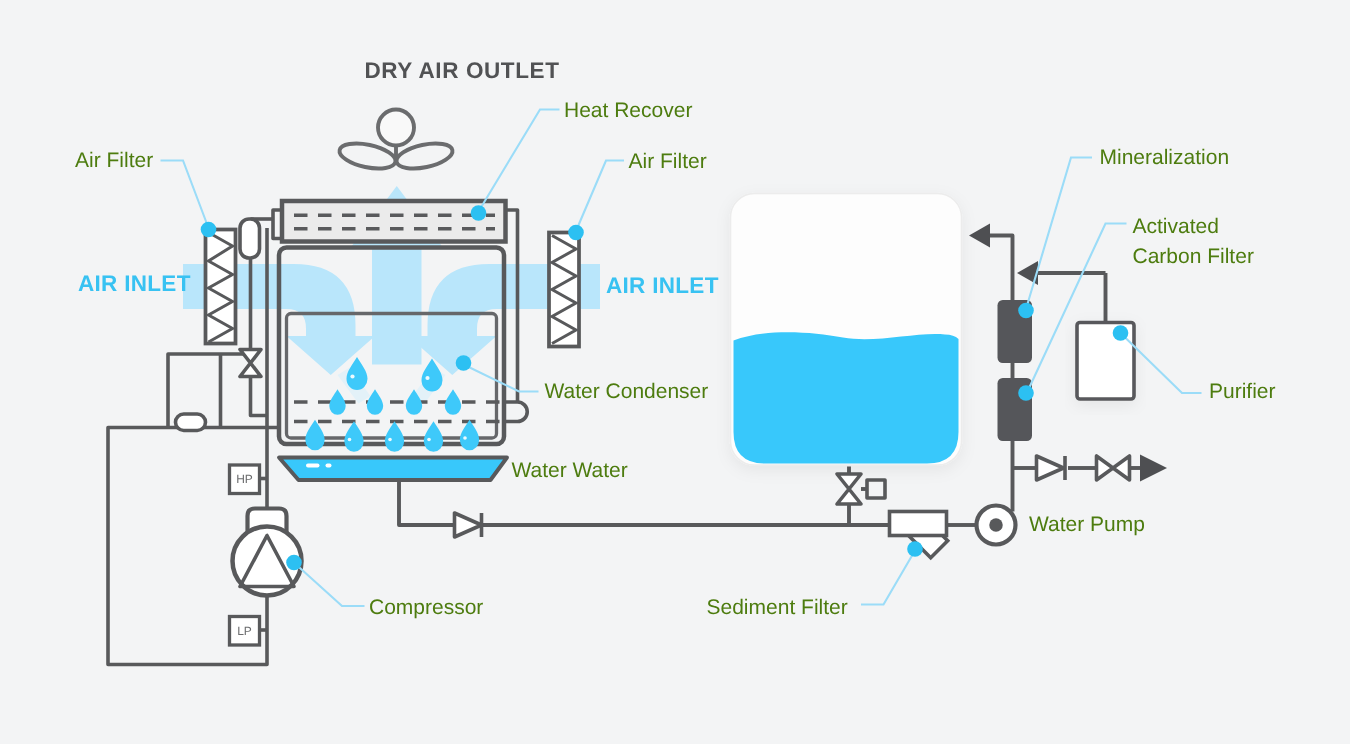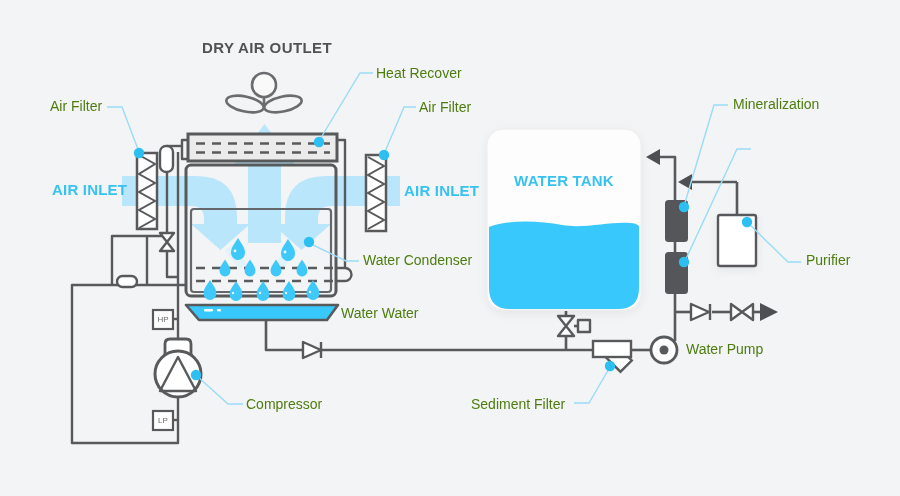--- a/index.html
+++ b/index.html
@@ -7,21 +7,21 @@
     position:relative;width:900px;height:496px;overflow:hidden;
     background:#f3f4f5;font-family:"Liberation Sans",sans-serif;
   }
   .stage svg{position:absolute;left:0;top:0;}
   .lbl{
     position:absolute;font-size:14px;color:#4d7c0f;white-space:nowrap;
     line-height:1.1;
   }
   .lbl.bold-dark{font-size:15px;font-weight:bold;color:#515254;letter-spacing:.4px;}
   .lbl.cyan{font-size:15px;font-weight:bold;color:#38c2f2;letter-spacing:.2px;}
-  .lbl.center{text-align:center;}
+  .lbl.center{text-align:right;}
   .lbl.wrap{white-space:normal;line-height:1.45;}
   .gauge-lbl{
     position:absolute;width:20px;height:19px;display:flex;align-items:center;
     justify-content:center;font-size:8px;color:#6b6c6e;
   }
 </style>
 </head>
 <body>
 
 <div class="stage">
@@ -236,22 +236,22 @@
     <circle cx="747" cy="222" r="5.2"></circle>
   </g>
 </svg>
 
 <div class="lbl bold-dark center" style="left:161px;top:40px;width:212px;">DRY AIR OUTLET</div>
 <div class="lbl" style="left:376px;top:66px;">Heat Recover</div>
 <div class="lbl" style="left:50px;top:99px;">Air Filter</div>
 <div class="lbl" style="left:419px;top:100px;">Air Filter</div>
 <div class="lbl cyan" style="left:52px;top:182px;">AIR INLET</div>
 <div class="lbl cyan" style="left:404px;top:183px;">AIR INLET</div>
-<div class="lbl cyan center" style="left:488px;top:173px;width:152px;">WATER TANK</div>
 <div class="lbl" style="left:733px;top:97px;">Mineralization</div>
+<div class="lbl wrap" style="left:755px;top:140px;width:100px;">Activated Carbon Filter</div>
 <div class="lbl" style="left:806px;top:253px;">Purifier</div>
 <div class="lbl" style="left:363px;top:253px;text-align:right;">Water Condenser</div>
 <div class="lbl" style="left:341px;top:306px;">Water Water</div>
 <div class="lbl" style="left:246px;top:397px;">Compressor</div>
 <div class="lbl" style="left:471px;top:397px;">Sediment Filter</div>
 <div class="lbl" style="left:686px;top:342px;">Water Pump</div>
 <div class="gauge-lbl" style="left:153px;top:310px;">HP</div>
 <div class="gauge-lbl" style="left:153px;top:411px;">LP</div>
 
 </div>

